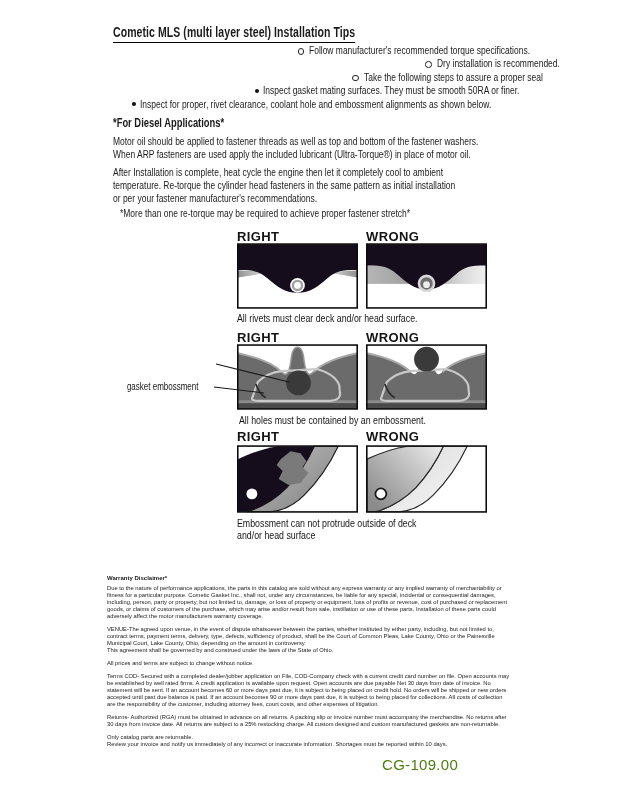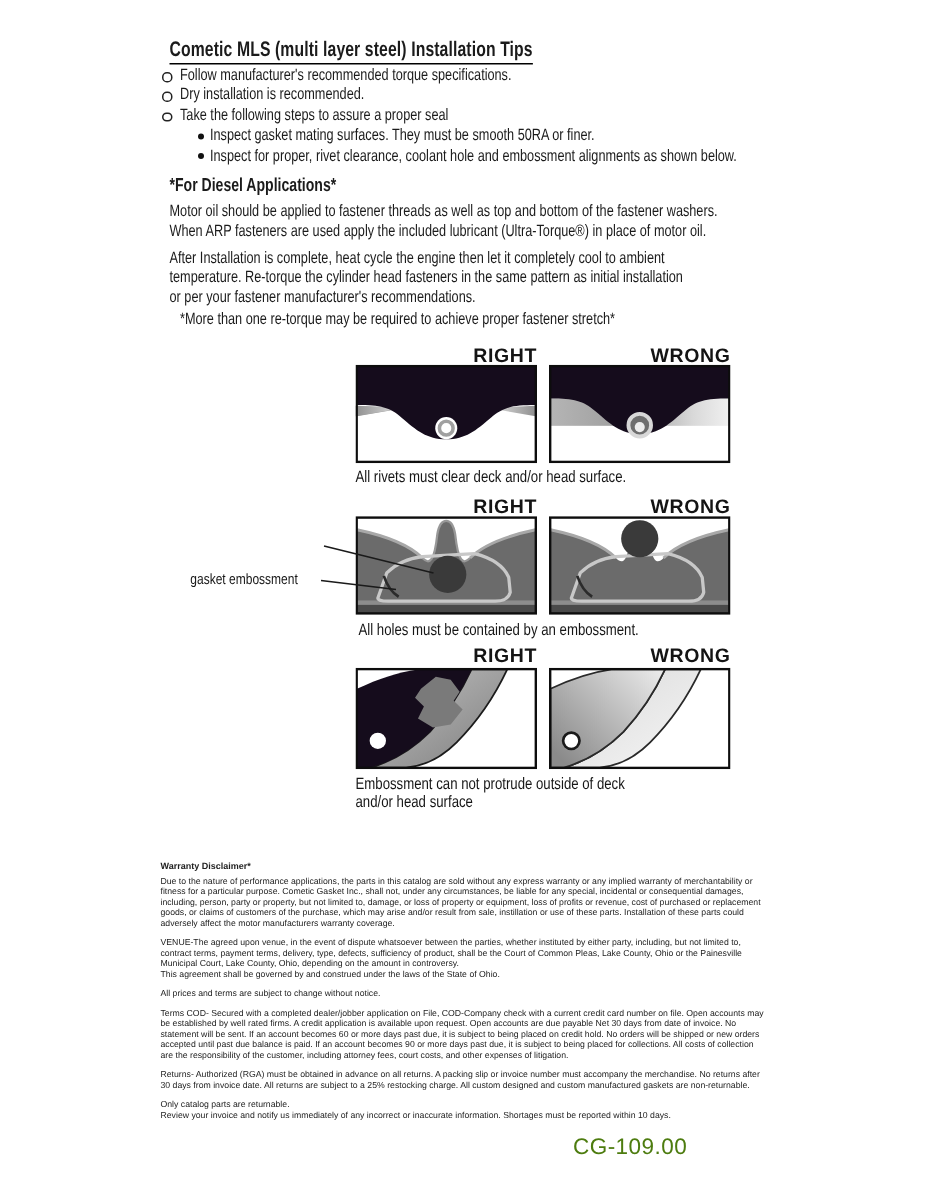--- a/index.html
+++ b/index.html
@@ -7,32 +7,32 @@
         font-family:"Liberation Sans","DejaVu Sans",sans-serif;color:#1b1b1b;}
   .abs{position:absolute;}
   .cx{display:inline-block;transform:scaleX(0.77);transform-origin:0 0;white-space:pre-line;}
   .cx75{display:inline-block;transform:scaleX(0.75);transform-origin:0 0;}
   .cx80{display:inline-block;transform:scaleX(0.8);transform-origin:0 0;white-space:pre-line;}
 
   .title{left:113px;top:24px;font-size:14px;font-weight:bold;}
   .title .cx75{border-bottom:1.6px solid #000;padding-bottom:2px;letter-spacing:0.1px;}
 
   .bullets{left:108px;top:44px;font-size:11px;line-height:13.4px;}
-  .brow{display:flex;align-items:flex-start;}
+  .brow{display:flex;align-items:flex-start;justify-content:flex-end;}
   .bmark{width:4.5px;height:4.5px;border:1px solid #222;border-radius:50%;margin:4px 5px 0 0;flex:0 0 auto;}
   .sub{margin-left:24px;}
   .smark{width:4px;height:4px;background:#111;border-radius:50%;margin:4.5px 4px 0 0;flex:0 0 auto;}
 
   .h2{left:113px;top:116px;font-size:12.5px;font-weight:bold;}
   .para{font-size:11px;line-height:13px;}
   .p1{left:113px;top:135px;}
   .p2{left:113px;top:166px;}
   .p3{left:104px;top:207px;margin-left:16px;}
 
-  .dlabel{width:121px;text-align:right;font-size:13px;font-weight:700;letter-spacing:0.4px;color:#141414;}
+  .dlabel{width:121px;text-align:left;font-size:13px;font-weight:700;letter-spacing:0.4px;color:#141414;}
   .dbox{width:121px;}
   .dbox svg{display:block;}
   .cap{font-size:11px;line-height:11.8px;color:#161616;}
 
   .ann{font-size:10px;line-height:12.5px;text-align:right;color:#161616;}
   .ann .cx80{transform-origin:100% 0;}
 
   .disclaimer{left:107px;top:575px;width:480px;font-size:5.8px;line-height:7px;color:#222;}
   .dhead{font-weight:bold;margin-bottom:3px;font-size:6px;}
   .dpara{white-space:pre-line;margin:0 0 6px 0;}

